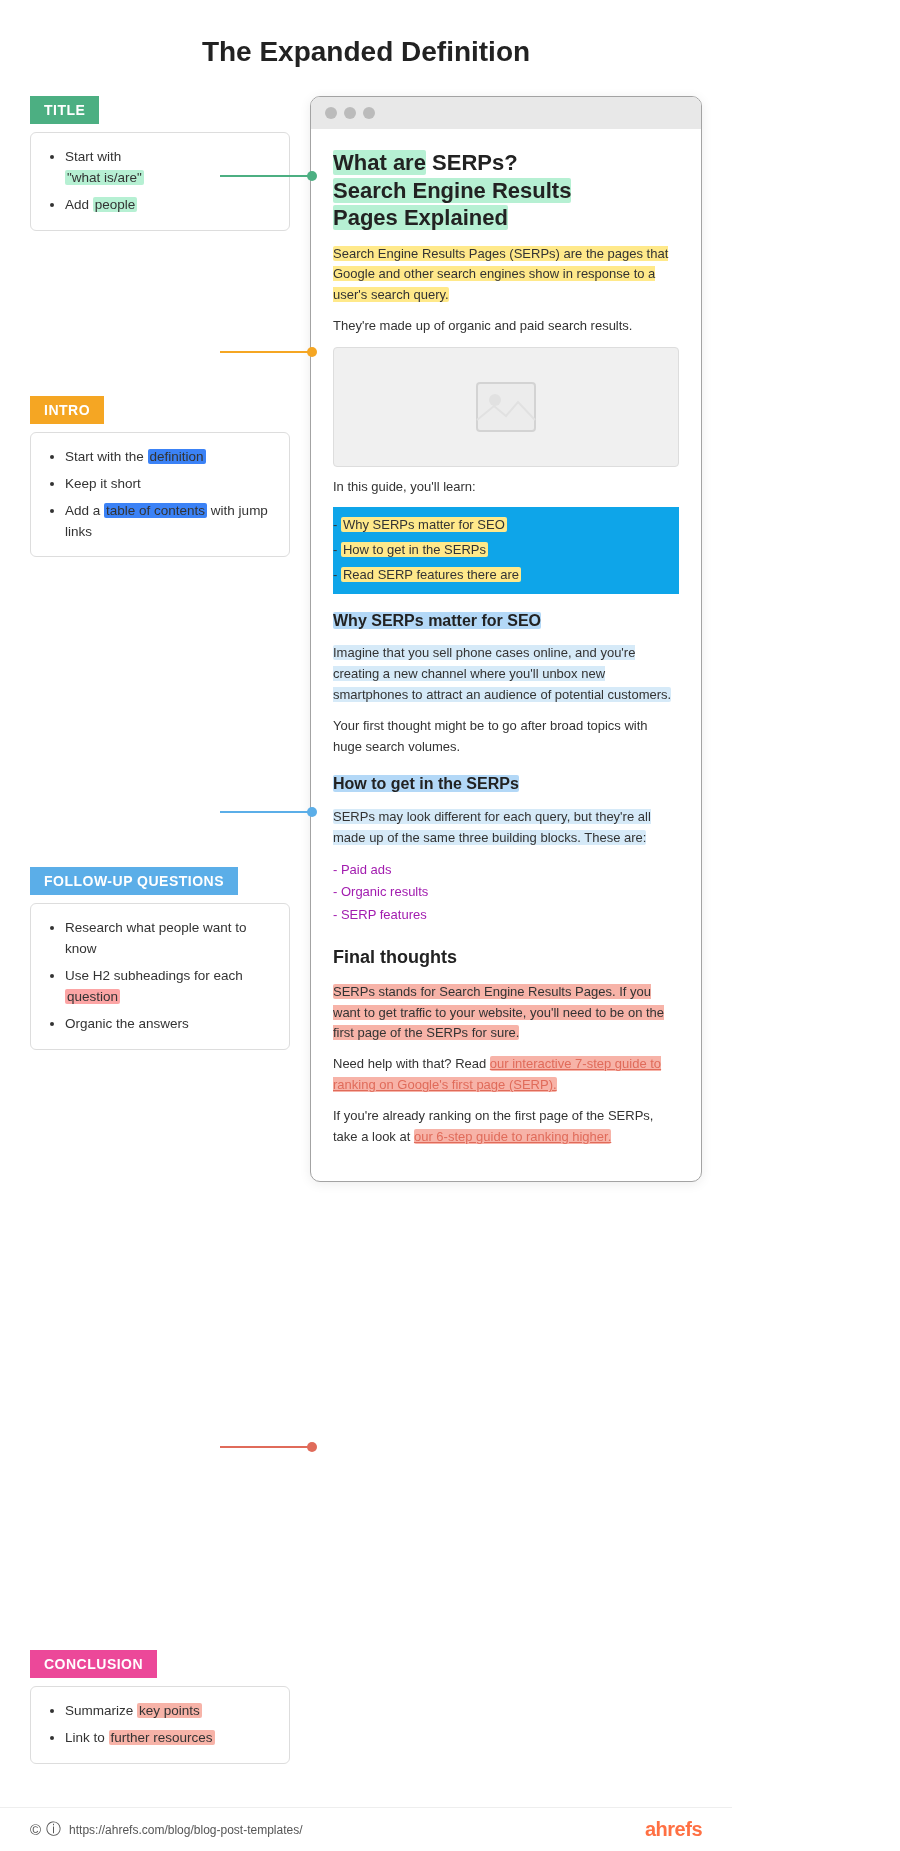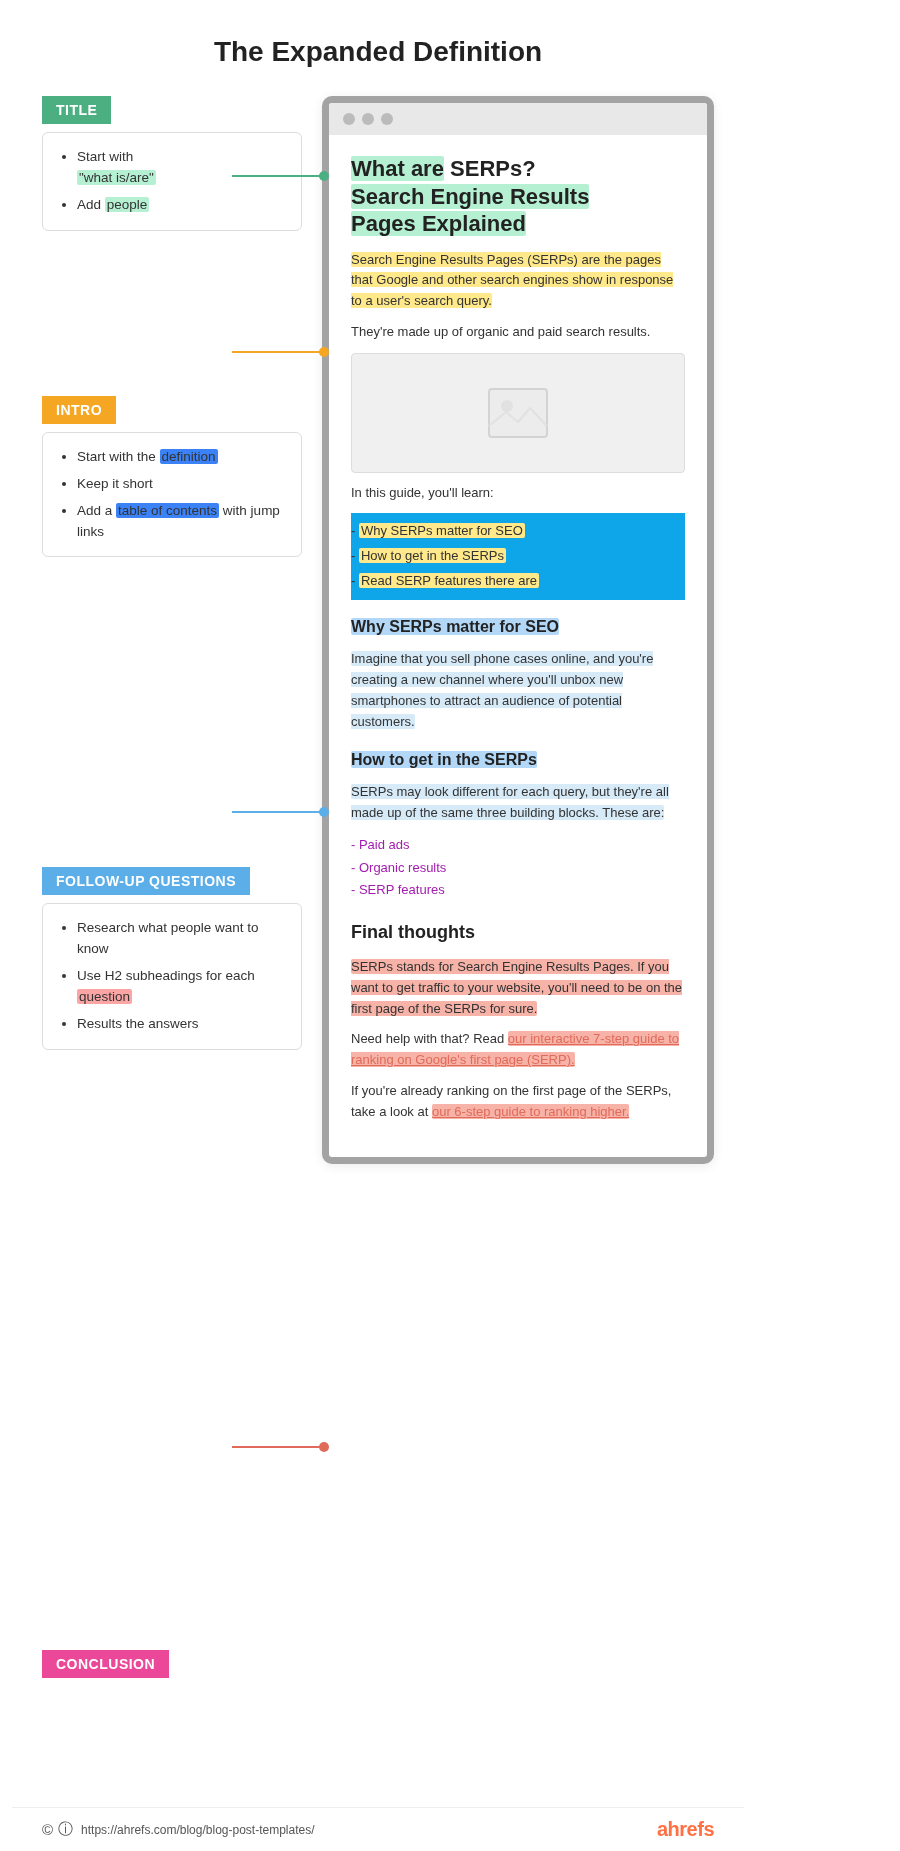--- a/index.html
+++ b/index.html
@@ -79,21 +79,21 @@
     .hl-blue { background: #fca5a5; border-radius: 2px; padding: 0 2px; }
     .hl-red { background: #f7b3a8; border-radius: 2px; padding: 0 2px; }
 
     
     .browser-wrap {
       flex: 1;
       margin-left: 0;
       position: relative;
     }
     .browser-window {
-      border: 7px solid #a3a3a3;
+      border: 1px solid #a3a3a3;
       border-radius: 10px;
       overflow: hidden;
       background: #fff;
       box-shadow: 0 2px 12px rgba(0,0,0,0.08);
     }
     .browser-toolbar {
       background: #e8e8e8;
       padding: 10px 14px;
       display: flex;
       align-items: center;
@@ -224,21 +224,21 @@
       letter-spacing: -0.5px;
     }
 
     
     .block-title { margin-top: 0; }
     .block-intro { margin-top: 160px; }
   </style>
 </head>
 <body>
 
-<div style="position:relative; width:732px; min-height:1851px; background:#fff;margin-left:12px;">
+<div style="position:relative; width:732px; min-height:1851px; background:#fff;">
 
   <div class="page-title">The Expanded Definition</div>
 
   <div class="main-layout" style="position:relative;">
 
     <div class="sidebar">
 
       <div class="sidebar-block block-title" style="margin-bottom:10px;">
         <span class="sidebar-label label-title">TITLE</span>
         <div class="sidebar-card">
@@ -259,27 +259,33 @@
           </ul>
         </div>
       </div>
 
       <div class="sidebar-block" style="margin-top:300px; margin-bottom:10px;">
         <span class="sidebar-label label-followup">FOLLOW-UP QUESTIONS</span>
         <div class="sidebar-card">
           <ul>
             <li>Research what people want to know</li>
             <li>Use H2 subheadings for each <span class="hl-blue">question</span></li>
-            <li>Results the answers</li>
+            <li>Organic the answers</li>
           </ul>
         </div>
       </div>
 
       <div class="sidebar-block" style="margin-top:590px; margin-bottom:10px;">
         <span class="sidebar-label label-conclusion">CONCLUSION</span>
+        <div class="sidebar-card">
+          <ul>
+            <li>Summarize <span class="hl-red">key points</span></li>
+            <li>Link to <span class="hl-red">further resources</span></li>
+          </ul>
+        </div>
       </div>
 
     </div>
 
     <div class="browser-wrap" style="margin-left: 20px;">
       <div class="browser-window">
         <div class="browser-toolbar">
           <div class="browser-dot"></div>
           <div class="browser-dot"></div>
           <div class="browser-dot"></div>
@@ -321,20 +327,21 @@
           </div>
 
           <div class="h2-section">
             <span class="h2-hl-blue">Why SERPs matter for SEO</span>
           </div>
 
           <div class="article-para">
             <span class="para-hl-blue">Imagine that you sell phone cases online, and you're creating a new channel where you'll unbox new smartphones to attract an audience of potential customers.</span>
           </div>
 
+          <div class="article-para">Your first thought might be to go after broad topics with huge search volumes.</div>
 
           <div class="h2-section">
             <span class="h2-hl-blue">How to get in the SERPs</span>
           </div>
 
           <div class="article-para">
             <span class="para-hl-blue">SERPs may look different for each query, but they're all made up of the same three building blocks. These are:</span>
           </div>
 
           <div>

